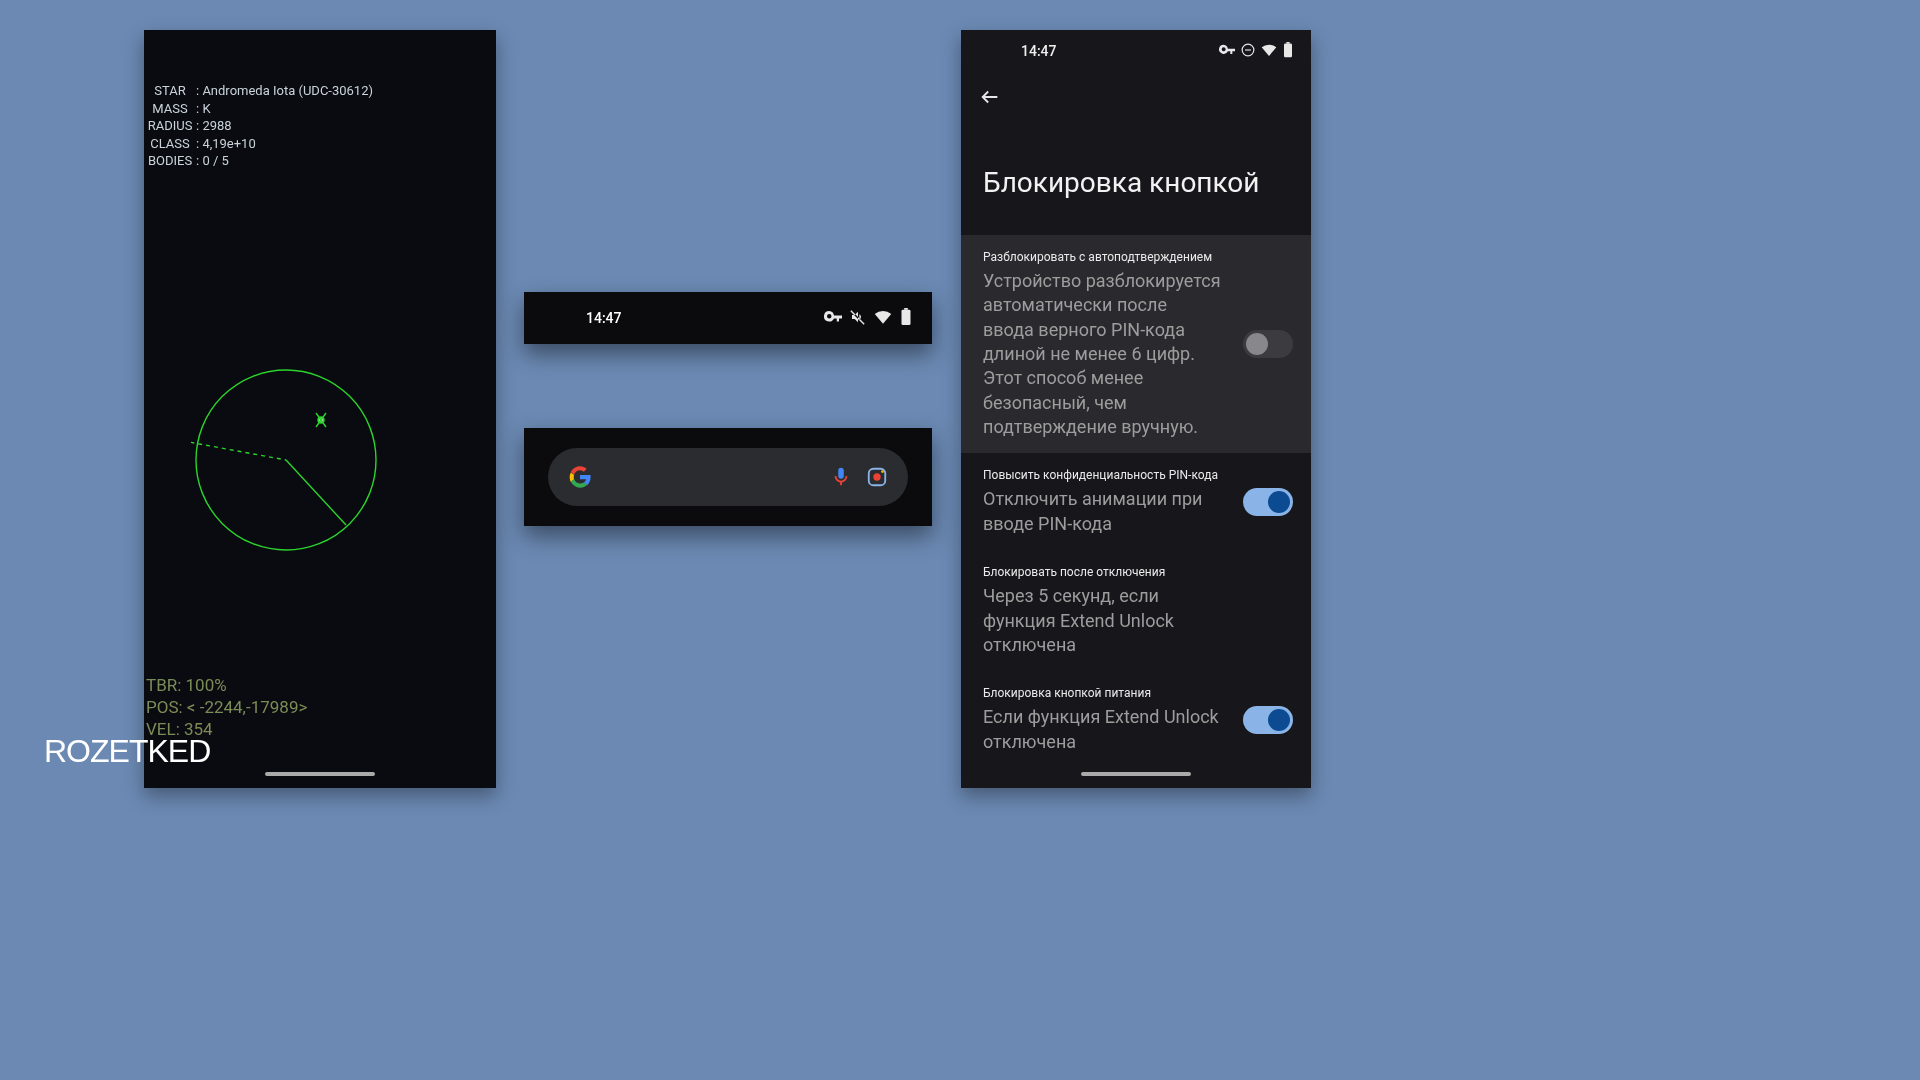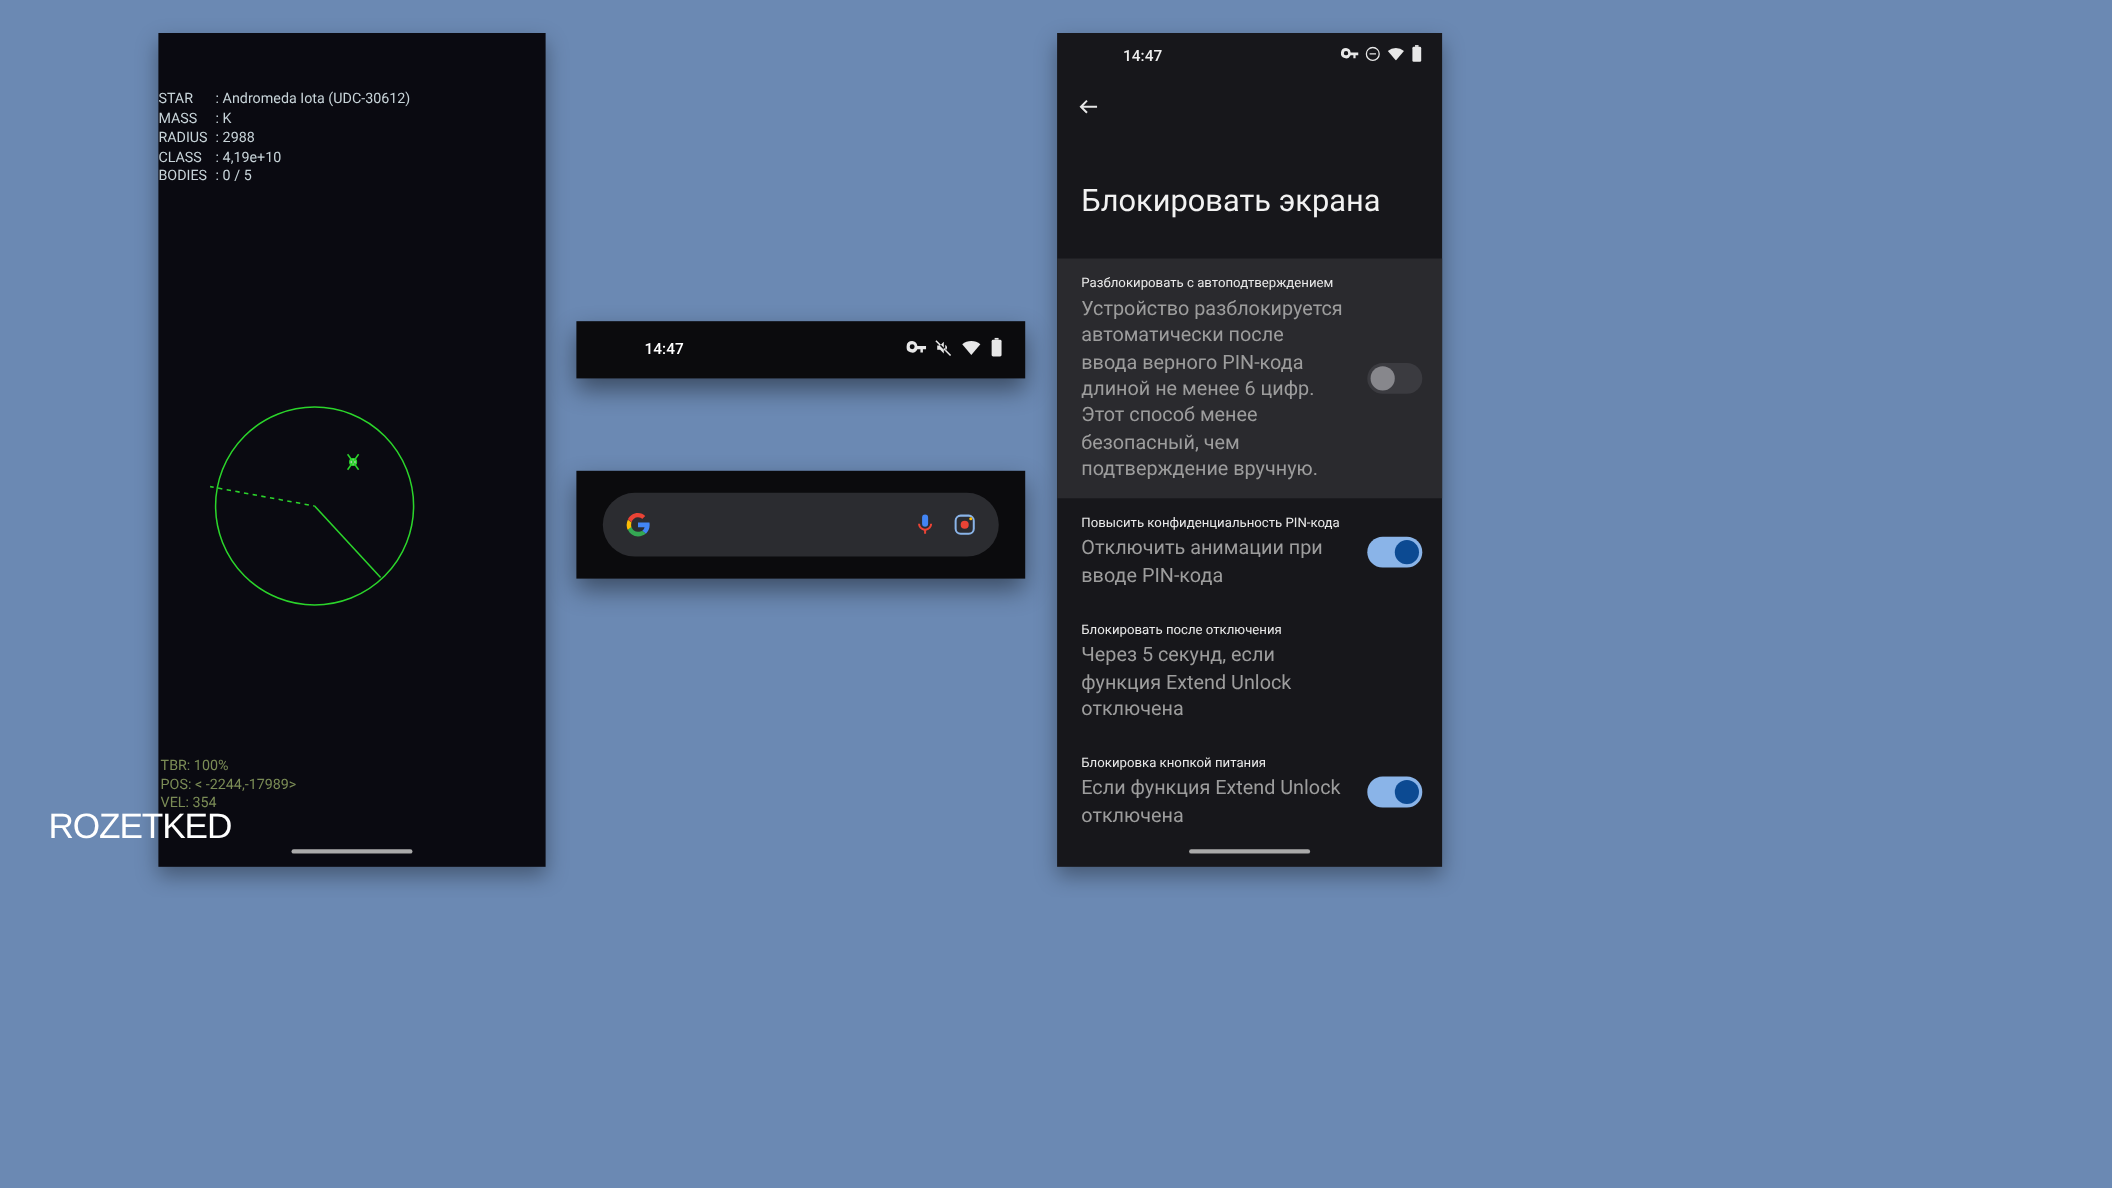--- a/index.html
+++ b/index.html
@@ -2,28 +2,28 @@
 <html><head>
 <meta charset="utf-8">
 <style>
 *{margin:0;padding:0;box-sizing:border-box;font-family:-apple-system,Roboto,Arial,sans-serif}
 body{background:#6b89b3;width:1456px;height:816px;position:relative;overflow:hidden}
 
 
 .phone-left{position:absolute;left:144px;top:30px;width:352px;height:758px;background:#0a0a11;color:#7a8a99;box-shadow:0 8px 18px rgba(0,0,0,.35)}
 .star-info{position:absolute;top:52px;left:0;width:100%;font-family:"Courier New",monospace;font-size:13px;line-height:1.35;color:#c8d4d9}
 .star-info .row{white-space:pre}
-.star-info .lbl{color:#c8d4d9;display:inline-block;width:52px;text-align:left}
+.star-info .lbl{color:#c8d4d9;display:inline-block;width:52px;text-align:center}
 .star-info .val{color:#c8d4d9}
 .orbit{position:absolute;left:47px;top:335px;width:190px;height:190px}
 .orbit circle{fill:none;stroke:#2bd42b;stroke-width:1.4}
 .orbit line{stroke:#2bd42b;stroke-width:1.4}
 .orbit .dashed{stroke-dasharray:4 4}
 .orbit .dot{fill:#c7c7c7}
-.phone-left .bottom-txt{position:absolute;left:0;bottom:48px;width:100%;font-family:"Courier New",monospace;font-size:13px;color:#7b8c56;line-height:1.3}
+.phone-left .bottom-txt{position:absolute;left:0;bottom:48px;width:100%;font-family:"Courier New",monospace;font-size:17px;color:#7b8c56;line-height:1.3}
 .phone-left .bottom-txt .row{white-space:pre;padding-left:2px}
 .phone-left .nav{position:absolute;left:50%;bottom:12px;width:110px;height:4px;background:#aaa;border-radius:3px;transform:translateX(-50%)}
 
 
 .frag{position:absolute;background:#0b0b0d;box-shadow:0 10px 22px rgba(0,0,0,.45)}
 .frag-status{left:524px;top:292px;width:408px;height:52px;display:flex;align-items:center;color:#fff;font-size:14px;font-weight:500}
 .frag-status .time{margin-left:62px}
 .frag-status .icons{margin-left:auto;margin-right:20px;display:flex;gap:8px;align-items:center}
 .frag-search{left:524px;top:428px;width:408px;height:98px;display:flex;align-items:center;justify-content:center}
 .pill{width:360px;height:58px;background:#2b2c30;border-radius:30px;display:flex;align-items:center;padding:0 20px;gap:14px}
@@ -140,21 +140,21 @@
             <rect x="1" y="2" width="10" height="17" rx="1.5" fill="#e8e8e8"></rect>
             <rect x="4" y="0" width="4" height="2" fill="#e8e8e8"></rect>
           </svg></span>
     </span>
   </div>
   <div class="back">
     <svg viewBox="0 0 24 24">
         <path d="M20 12H4M10 6l-6 6 6 6"></path>
       </svg>
   </div>
-  <div class="page-title">Блокировать экрана</div>
+  <div class="page-title">Блокировка кнопкой</div>
 
   <div class="item hl">
     <div class="title">Разблокировать с автоподтверждением</div>
     <div class="sub">Устройство разблокируется автоматически после ввода верного PIN-кода длиной не менее 6 цифр. Этот способ менее безопасный, чем подтверждение вручную.</div>
     <div class="toggle off"></div>
   </div>
 
   <div class="item">
     <div class="title">Повысить конфиденциальность PIN-кода</div>
     <div class="sub">Отключить анимации при вводе PIN-кода</div>

